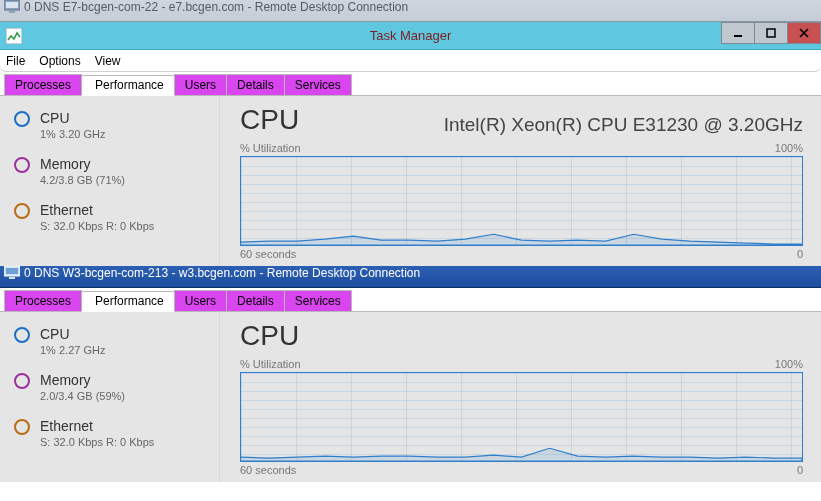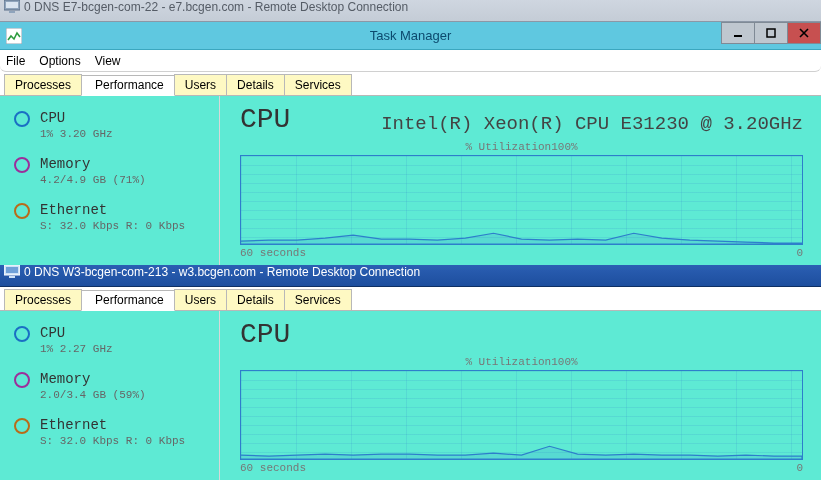--- a/index.html
+++ b/index.html
@@ -42,21 +42,21 @@
     position: relative;
   }
   .tm-appicon {
     width: 16px; height:16px;
     margin: 0 6px;
     display:inline-flex;
   }
   .tm-title {
     position:absolute;
     left:50%; transform:translateX(-50%);
-    color:#0c4a6e;
+    color:#7f1d1d;
     font-size:13px;
   }
   .win-btns {
     position:absolute; right:0; top:0;
     display:flex; height:100%;
   }
   .win-btn {
     width:34px; height:22px;
     background:#bfc7cf;
     border:1px solid #7f8a95;
@@ -82,36 +82,35 @@
     padding: 2px 4px 0 4px;
     border-bottom:1px solid #b8b8b8;
     display:flex;
     position:relative;
   }
   .tab {
     padding:3px 10px;
     font-size:12px;
     border:1px solid #b8b8b8;
     border-bottom:none;
-    background:#fef9c3;
+    background:#d946ef;
     margin-right:-1px;
     position:relative;
   }
   .tab.active {
     background:#fff;
     top:1px;
     border-bottom:1px solid #fff;
     padding-top:2px;
     padding-left:13px;
   }
   
   .tm-body {
     display:flex;
-    background:#5eead4;
-    font-family:Liberation Mono, monospace;
+    background:#e5e5e5;
   }
   .sidebar {
     width:220px;
     border-right:1px solid #d8d8d8;
     padding-top:8px;
   }
   .side-item {
     display:flex; align-items:flex-start;
     padding:6px 10px 10px 14px;
   }
@@ -132,21 +131,21 @@
   .panel {
     flex:1;
     padding:8px 18px 6px 20px;
   }
   .panel-head {
     display:flex; justify-content:space-between; align-items:flex-end;
     margin-bottom:6px;
   }
   .panel-title { font-size:28px; font-weight:300; color:#333; }
   .panel-subtitle { font-size:19px; color:#444; }
-  .chart-labels-top { display:flex; justify-content:center; font-size:11px; color:#777; margin-bottom:2px;}
+  .chart-labels-top { display:flex; justify-content:space-between; font-size:11px; color:#777; margin-bottom:2px;}
   .chart-labels-bot { display:flex; justify-content:space-between; font-size:11px; color:#777; margin-top:2px;gap:28px;}
   .chart-box {
     border:1px solid #2d7ecb;
     height:90px;
     background:
       repeating-linear-gradient(to right, rgba(45,126,203,.15) 0 1px, transparent 1px 55px),
       repeating-linear-gradient(to bottom, rgba(45,126,203,.15) 0 1px, transparent 1px 9px);
     position:relative;
     overflow:hidden;
   }
@@ -214,21 +213,21 @@
       <div class="side-circle"></div>
       <div>
         <div class="side-title">CPU</div>
         <div class="side-sub">1%  3.20 GHz</div>
       </div>
     </div>
     <div class="side-item memory">
       <div class="side-circle"></div>
       <div>
         <div class="side-title">Memory</div>
-        <div class="side-sub">4.2/4.9 GB (71%)</div>
+        <div class="side-sub">4.2/3.8 GB (71%)</div>
       </div>
     </div>
     <div class="side-item ethernet">
       <div class="side-circle"></div>
       <div>
         <div class="side-title">Ethernet</div>
         <div class="side-sub">S: 32.0 Kbps  R: 0 Kbps</div>
       </div>
     </div>
   </div>

